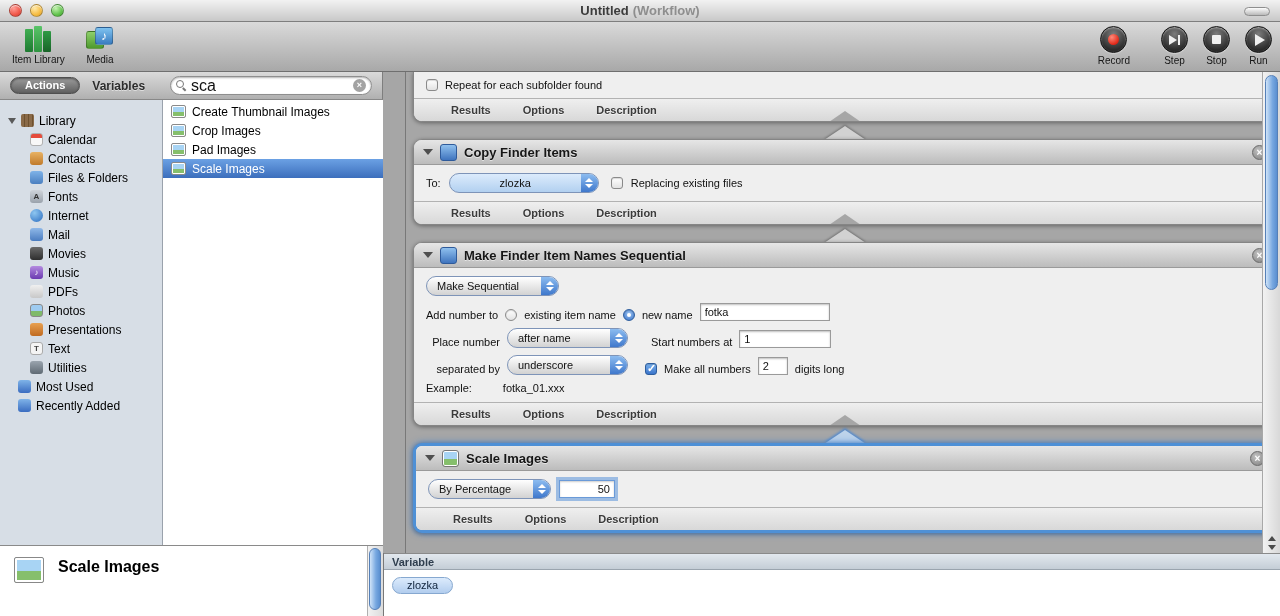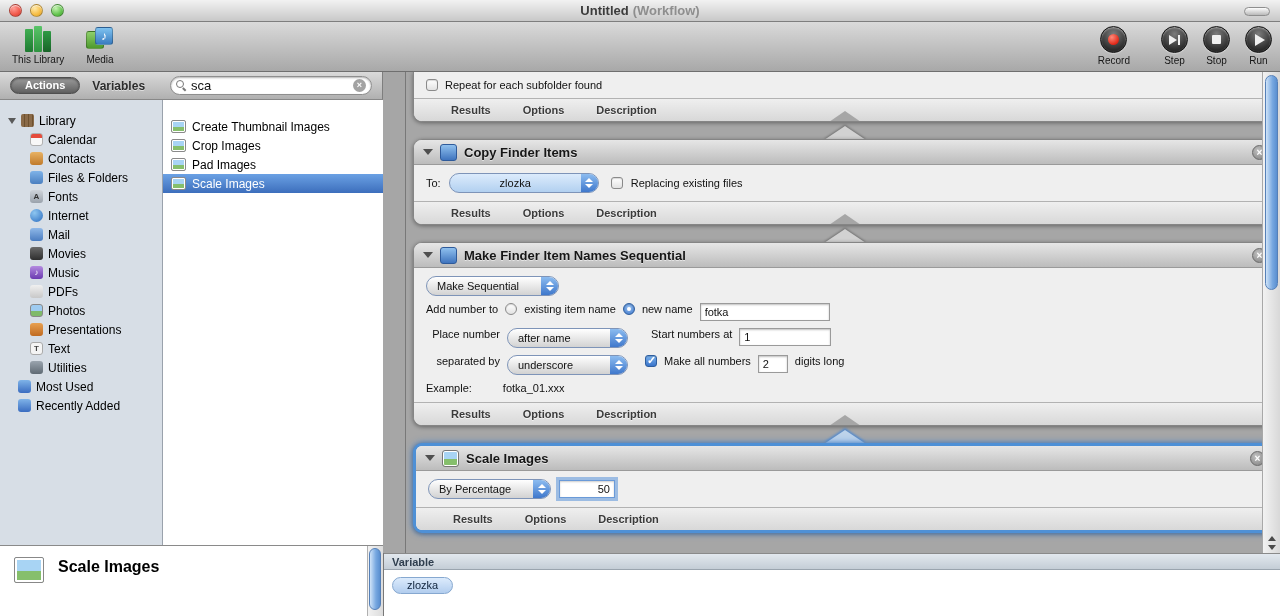--- a/index.html
+++ b/index.html
@@ -61,21 +61,21 @@
   .tab-plain { font-size:12px; font-weight:bold; color:#2c2c2c; margin-left:12px;
     text-shadow:0 1px 0 rgba(255,255,255,.5); }
   .searchbox { margin-left:auto; display:flex; align-items:center; gap:4px; width:202px; height:19px;
     background:#fff; border:1px solid #8e8e8e; border-radius:10px; padding:0 5px;
     box-shadow:inset 0 1px 2px rgba(0,0,0,.3); }
   .mag { width:11px; height:11px; position:relative; flex:none; }
   .mag::before { content:""; position:absolute; left:0; top:0; width:6px; height:6px;
     border:1.5px solid #777; border-radius:50%; }
   .mag::after { content:""; position:absolute; left:7px; top:7px; width:4px; height:1.5px;
     background:#777; transform:rotate(45deg); transform-origin:left center; }
-  .search-input { border:none; outline:none; flex:1; min-width:0; font-size:13px; font-family:inherit;
+  .search-input { border:none; outline:none; flex:1; min-width:0; font-size:16px; font-family:inherit;
     color:#111; background:transparent; }
   .clear-btn { flex:none; width:13px; height:13px; border-radius:50%; background:#a3a3a3;
     color:#fff; font-size:9px; line-height:13px; text-align:center; font-weight:bold; }
 
   
   .sidebar { position:absolute; top:100px; left:0; width:163px; height:445px;
     background:#d7dee6; border-right:1px solid #9aa2ac; padding-top:11px; overflow:hidden; }
   .sb-row { height:19px; display:flex; align-items:center; gap:5px; padding-left:8px;
     font-size:12px; color:#000; white-space:nowrap; }
   .sb-row.child { padding-left:30px; }
@@ -94,21 +94,21 @@
   .i-mov { background:linear-gradient(#6a6a6a,#2e2e2e); }
   .i-mus { background:linear-gradient(#b48ae0,#6a3ab0); }
   .i-pdf { background:linear-gradient(#f0f0f0,#c8c8c8); color:#c02a1a; font-size:5px; }
   .i-pho { background:linear-gradient(#9ecbf0 0 55%,#7fba6a 55%); border:1px solid #888; }
   .i-pre { background:linear-gradient(#e8a050,#c06a20); }
   .i-txt { background:#f4f4f4; border:1px solid #aaa; color:#444; }
   .i-uti { background:linear-gradient(#9aa4ae,#5f6a74); }
   .i-mu, .i-ra { background:linear-gradient(#7fb3e8,#3a6cc0); }
 
   
-  .results { position:absolute; top:100px; left:163px; width:220px; height:445px; background:#fff; padding-top:17px; }
+  .results { position:absolute; top:100px; left:163px; width:220px; height:445px; background:#fff; padding-top:2px; }
   .res-row { height:19px; display:flex; align-items:center; gap:6px; padding-left:8px; font-size:12px; color:#000; }
   .res-row.selected { background:linear-gradient(#6ba1e4,#3c6ebc); color:#fff; }
   .icon-photo { flex:none; width:15px; height:13px; border:1px solid #8a8a8a; border-radius:2px;
     background:linear-gradient(#a8d4f4 0 55%, #86bf6c 55%); box-shadow:inset 0 0 0 1px #fff; }
 
   
   .canvas { position:absolute; top:72px; left:405px; width:879px; height:481px;
     background:#a6a6a6; border-left:1px solid #787878; overflow:hidden; }
   .action { position:relative; margin:0 7px; background:#efefef; border:1px solid #858585;
     border-radius:9px; box-shadow:0 1px 4px rgba(0,0,0,.4); overflow:hidden; }
@@ -163,21 +163,21 @@
     color:#fff; font-size:11px; font-weight:bold; }
   .radio { flex:none; width:12px; height:12px; border:1px solid #8a8a8a; border-radius:50%;
     background:linear-gradient(#fff,#e2e2e2); box-shadow:inset 0 1px 1px rgba(0,0,0,.15); position:relative; }
   .radio.selected { background:radial-gradient(circle at 50% 35%, #9cc4f2, #3a74ca); border-color:#2e5e9e; }
   .radio.selected::after { content:""; position:absolute; left:3px; top:3px; width:4px; height:4px;
     border-radius:50%; background:#fff; }
   .tf { height:18px; border:1px solid #9a9a9a; background:#fff; font-family:inherit; font-size:11px;
     color:#111; padding:0 4px; box-shadow:inset 0 1px 2px rgba(0,0,0,.25); }
   .tf.focused { outline:none; border:1px solid #6a9ad8; text-align:right;
     box-shadow:0 0 0 3px rgba(110,160,220,.65), inset 0 1px 2px rgba(0,0,0,.2); }
-  .seq-row { display:flex; align-items:flex-start; gap:7px; margin-bottom:7px; }
+  .seq-row { display:flex; align-items:flex-end; gap:7px; margin-bottom:7px; }
   .seq-row.last { margin-bottom:0; }
   .lbl-col { width:74px; text-align:right; flex:none; }
 
   
   .var-panel { position:absolute; left:383px; top:553px; width:897px; height:63px;
     border-left:1px solid #787878; background:#fff; }
   .var-header { height:17px; line-height:16px; background:linear-gradient(#e2e8ee,#c4cdd6);
     border-top:1px solid #8a8a8a; border-bottom:1px solid #9aa4ae;
     font-size:11px; font-weight:bold; color:#2f3e4e; padding-left:8px; }
   .var-body { padding:5px 8px; }
@@ -225,21 +225,21 @@
     <span class="pill-toggle"></span>
   </div>
 
   <div class="toolbar">
     <div class="tool" style="left:12px;">
       <span class="books">
           <i></i>
           <i></i>
           <i></i>
         </span>
-      <span class="tool-label">This Library</span>
+      <span class="tool-label">Item Library</span>
     </div>
     <div class="tool" style="left:84px;">
       <span class="media-ic">
         <span class="sq1"></span>
         <span class="sq2">♪</span>
       </span>
       <span class="tool-label">Media</span>
     </div>
     <div class="tool" style="right:150px;">
       <span class="tbtn">

